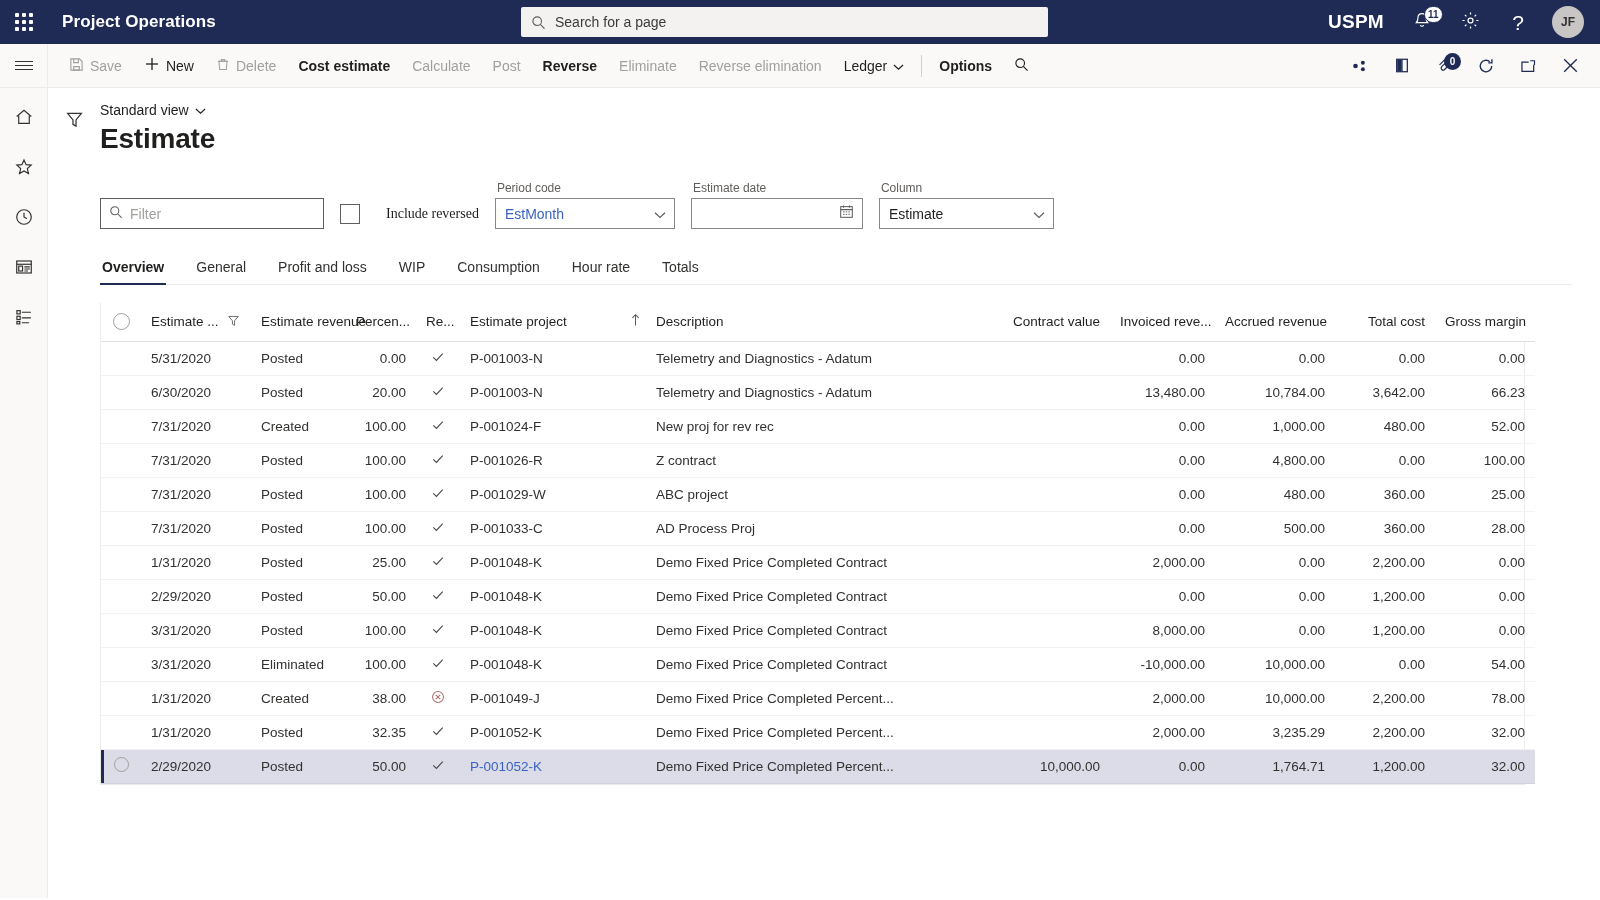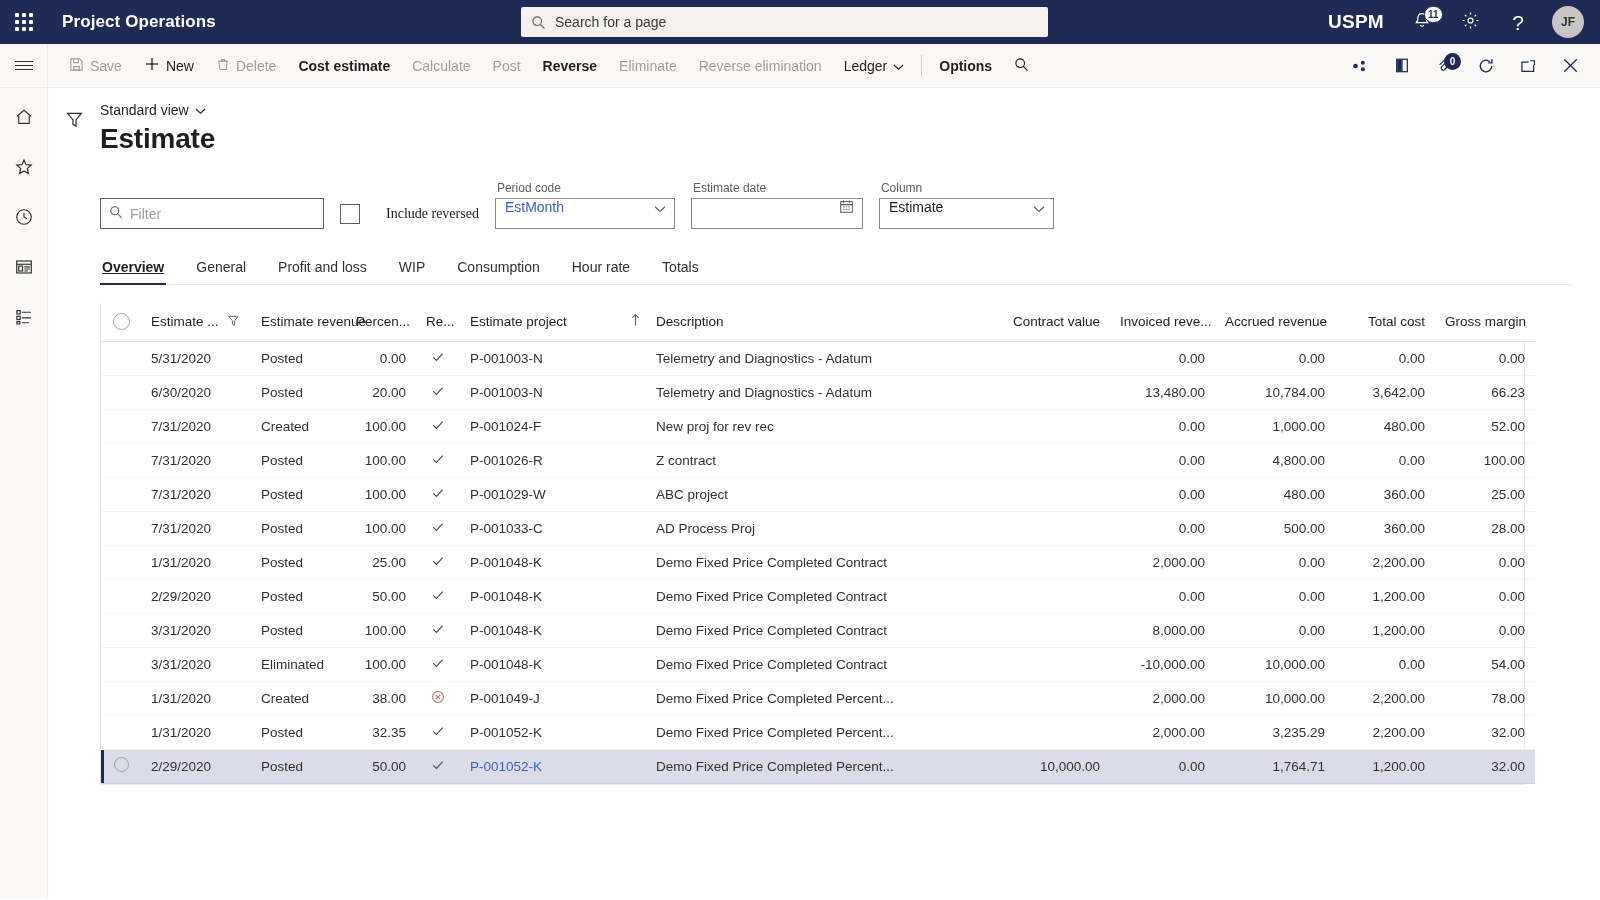--- a/index.html
+++ b/index.html
@@ -241,21 +241,21 @@
     border: 1px solid #605e5c;
     background: #ffffff;
   }
   #include-reversed-label { font-size: 14px; color: #201f1e; white-space: nowrap; }
   .field { display: flex; flex-direction: column; gap: 3px; }
   .field-label { font-size: 12px; color: #605e5c; padding-left: 2px; }
   .field-box {
     height: 31px;
     border: 1px solid #8a8886;
     background: #ffffff;
-    display: flex; align-items: flex-start;
+    display: flex; align-items: center;
     padding: 0 8px 0 9px;
     cursor: pointer;
   }
   .field-box .val { font-size: 14px; color: #201f1e; flex: 1 1 auto; white-space: nowrap; }
   .field-box .val.link { color: #3a62c5; }
   .w-period { width: 180px; }
   .w-date   { width: 172px; }
   .w-column { width: 175px; }
 
   
@@ -268,21 +268,21 @@
   }
   .tab {
     font-size: 14px;
     color: #323130;
     padding: 0 16px 9px 16px;
     cursor: pointer;
     position: relative;
     white-space: nowrap;
   }
   .tab:first-child { padding-left: 2px; }
-  .tab.active { font-weight: 600; color: #201f1e; text-decoration: underline; }
+  .tab.active { font-weight: 600; color: #201f1e; }
   .tab.active::after {
     content: "";
     position: absolute;
     left: 0; right: 14px; bottom: -1px;
     height: 2px; background: #1f2b55;
   }
   .tab:first-child.active::after { left: 0; right: 14px; }
 
   
   #grid {

